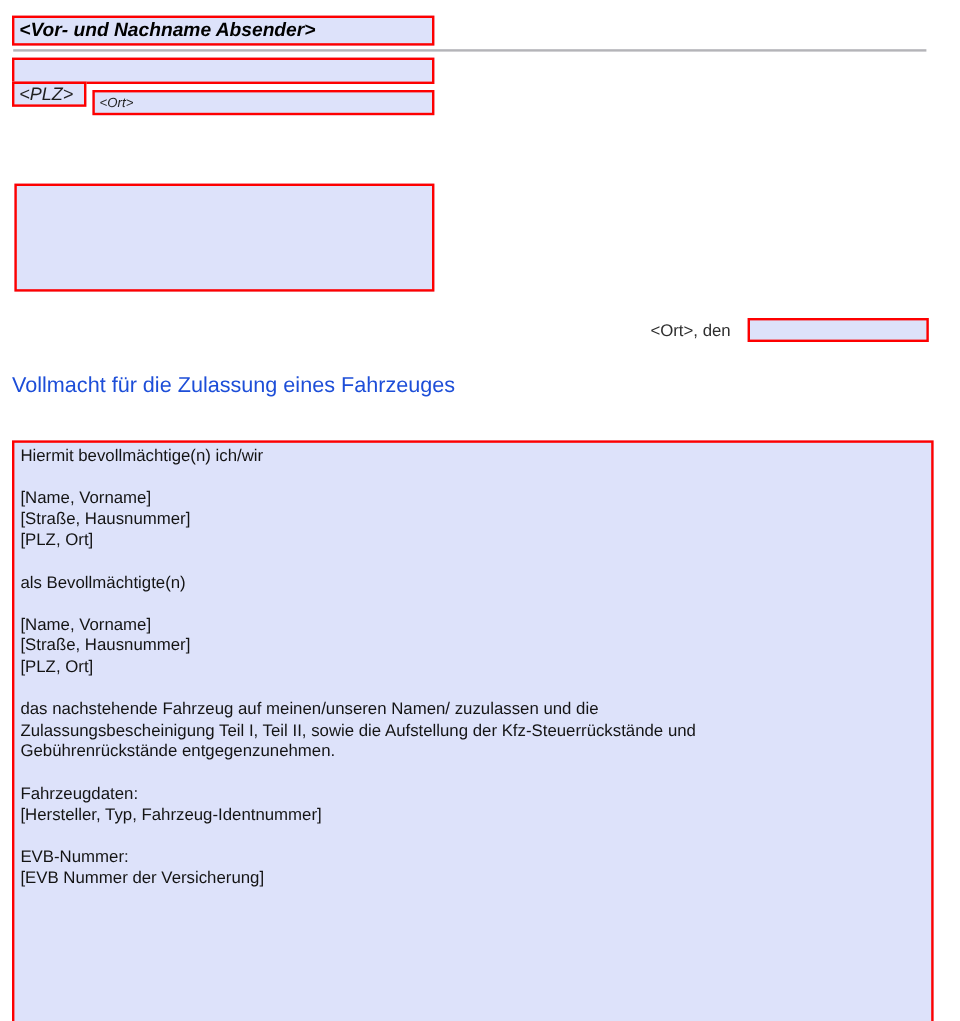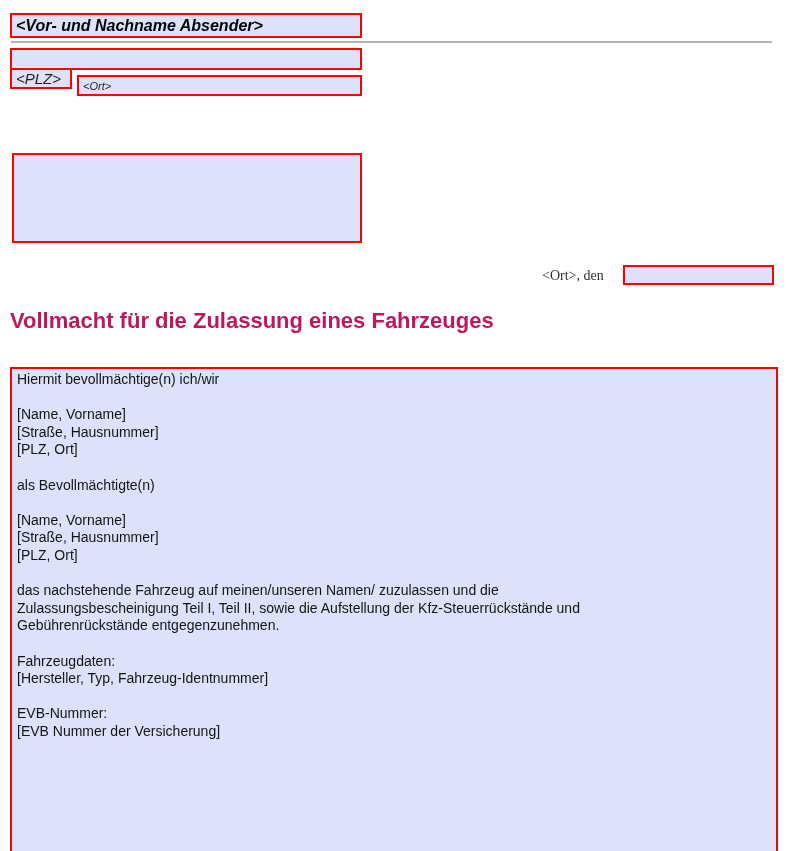--- a/index.html
+++ b/index.html
@@ -51,30 +51,29 @@
   .recipient-address-field {
     left: 12px; top: 153px; width: 350px; height: 90px;
     font-size: 14px; padding: 2px 4px;
   }
   .date-line-label {
     position: absolute;
     left: 542px; top: 267px;
     font-size: 14px; color: #2e2e2e;
     line-height: 17px;
     white-space: nowrap;
-    font-family: Liberation Serif, serif;
   }
   .date-field {
     left: 623px; top: 265px; width: 151px; height: 20px;
     font-size: 14px; padding: 1px 4px;
   }
   .document-title {
     position: absolute;
     left: 10px; top: 309px; width: 780px;
-    font-size: 22px; font-weight: bold; color: #be185d;
+    font-size: 18px; font-weight: normal; color: #1d4ed8;
     line-height: 24px;
     white-space: nowrap;
   }
   .authorization-text-field {
     left: 10px; top: 367px; width: 768px; height: 500px;
     font-size: 14px;
     line-height: 17.6px;
     padding: 2px 8px 0 5px;
     white-space: pre-line;
     color: #141414;

